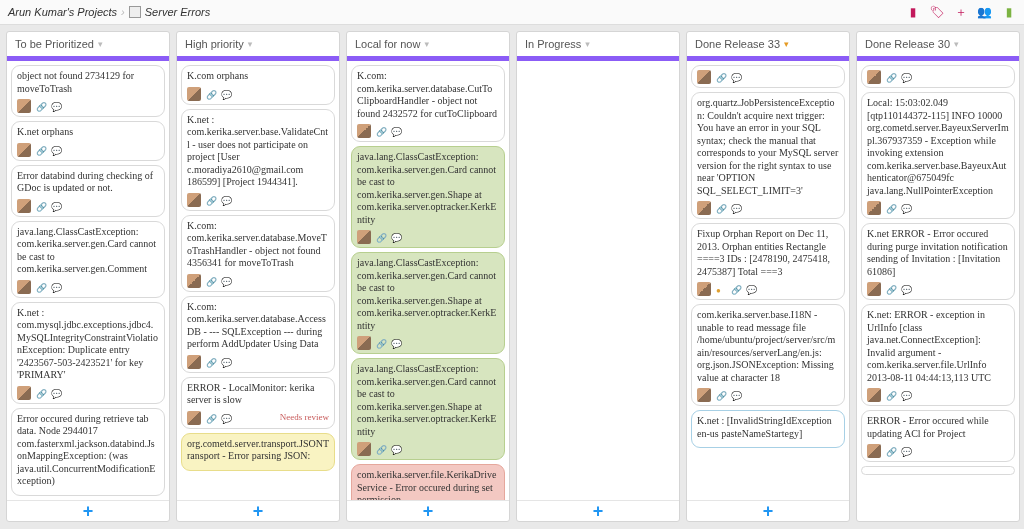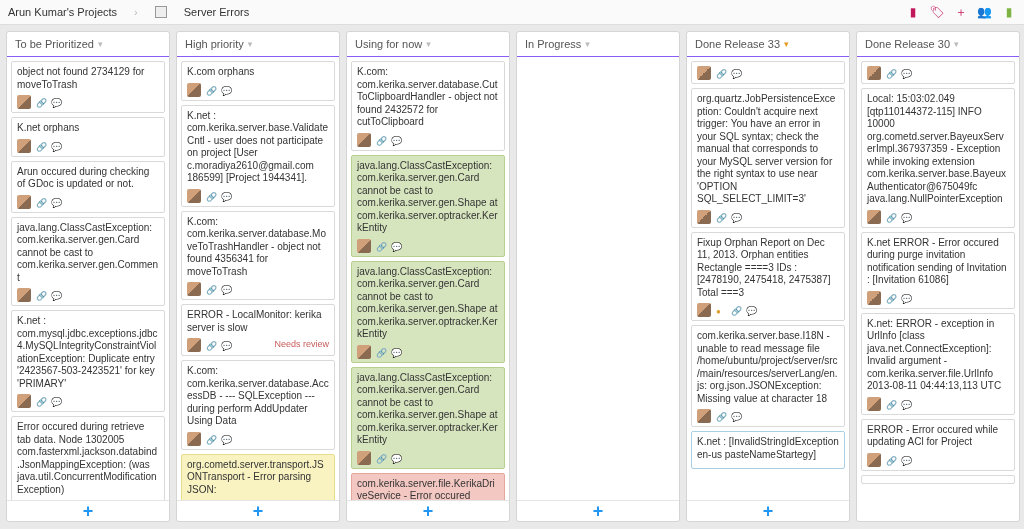--- a/index.html
+++ b/index.html
@@ -21,39 +21,39 @@
     --tag-blue:#d5e8f3;
     --tag-blue-bd:#a7d0e5;
     --tag-orange-bd:#f0b060;
     --needs-review:#c85c5c;
     --ready-pull:#2b7cd3;
   }
   html,body{margin:0;padding:0;font-family:Arial,Helvetica,sans-serif;font-size:11px;color:var(--text);background:var(--bg);}
   body{width:1024px;height:529px;overflow:hidden;}
   
   .topbar{display:flex;align-items:center;justify-content:space-between;height:20px;padding:2px 8px;background:#fafafa;border-bottom:1px solid #ddd;font-size:11px;}
-  .crumbs{display:flex;align-items:flex-end;gap:17px;}
+  .crumbs{display:flex;align-items:flex-end;gap:4px;font-style:italic;}
   .crumbs span.sep{color:#bbb;}
   .crumbs .ico-box{display:inline-block;width:10px;height:10px;border:1px solid #999;background:#eee;}
   .top-icons{display:flex;gap:10px;align-items:center;}
   .top-icons .tic{width:14px;height:14px;display:flex;align-items:center;justify-content:center;color:var(--accent);font-size:12px;cursor:pointer;}
   .top-icons .tic.green{color:#7cb342;}
   .top-icons .tic.blue{color:#42a5f5;}
   
   .board{display:flex;gap:6px;padding:6px;height:calc(100% - 26px);overflow:hidden;box-sizing:border-box;}
   .column{flex:0 0 162px;display:flex;flex-direction:column;background:var(--col-bg);border:1px solid #d5d5d5;border-radius:3px;overflow:hidden;}
-  .col-head{display:flex;align-items:center;gap:4px;padding:6px 8px;border-bottom:1px solid #8b5cf6;font-size:11px;font-weight:normal;color:#555;}
+  .col-head{display:flex;align-items:center;gap:4px;padding:6px 8px;border-bottom:5px solid #8b5cf6;font-size:11px;font-weight:normal;color:#555;}
   .col-head .chev{font-size:9px;color:#bbb;}
   .col-head .chev.orange{color:#e59b24;}
   .col-body{flex:1;overflow-y:auto;padding:4px;display:flex;flex-direction:column;gap:4px;}
   .col-body::-webkit-scrollbar{width:6px;}
   .col-body::-webkit-scrollbar-thumb{background:#ccc;border-radius:3px;}
   .col-foot{border-top:1px solid #e5e5e5;text-align:center;padding:2px 0;color:var(--plus);font-size:18px;font-weight:bold;cursor:pointer;line-height:16px;}
   
-  .card{border:1px solid var(--card-border);border-radius:2px;background:var(--card-bg);padding:4px 5px 3px;font-size:10px;line-height:1.25;word-wrap:break-word;}
+  .card{border:1px solid var(--card-border);border-radius:9px;background:var(--card-bg);padding:4px 5px 3px;font-size:10px;line-height:1.25;word-wrap:break-word;font-family:Liberation Serif, serif;}
   .card.tint-green{background:var(--tag-green);border-color:var(--tag-green-bd);}
   .card.tint-yellow{background:var(--tag-yellow);border-color:var(--tag-yellow-bd);}
   .card.tint-red{background:var(--tag-red);border-color:var(--tag-red-bd);}
   .card.bd-blue{border-color:var(--tag-blue-bd);}
   .card .text{margin-bottom:4px;}
   .card .meta{display:flex;align-items:center;justify-content:space-between;}
   .card .meta-left{display:flex;align-items:center;gap:5px;}
   .card .avatar{width:14px;height:14px;border-radius:2px;background:linear-gradient(135deg,#cfa07a 0 50%,#8a6b52 50% 100%);display:inline-block;}
   .card .mic{width:10px;height:10px;display:inline-block;color:#bbb;}
   .card .status{font-size:9px;font-style:normal;}
@@ -103,21 +103,21 @@
           <div class="text">K.net orphans</div>
           <div class="meta">
             <div class="meta-left">
               <span class="avatar"></span>
               <span class="mic i-link"></span>
               <span class="mic i-chat"></span>
             </div>
           </div>
         </div>
         <div class="card">
-          <div class="text">Arun occured during checking of GDoc is updated or not.</div>
+          <div class="text">Error databind during checking of GDoc is updated or not.</div>
           <div class="meta">
             <div class="meta-left">
               <span class="avatar"></span>
               <span class="mic i-link"></span>
               <span class="mic i-chat"></span>
             </div>
           </div>
         </div>
         <div class="card">
           <div class="text">java.lang.ClassCastException: com.kerika.server.gen.Card cannot be cast to com.kerika.server.gen.Comment</div>
@@ -133,21 +133,21 @@
           <div class="text">K.net : com.mysql.jdbc.exceptions.jdbc4.MySQLIntegrityConstraintViolationException: Duplicate entry '2423567-503-2423521' for key 'PRIMARY'</div>
           <div class="meta">
             <div class="meta-left">
               <span class="avatar"></span>
               <span class="mic i-link"></span>
               <span class="mic i-chat"></span>
             </div>
           </div>
         </div>
         <div class="card">
-          <div class="text">Error occured during retrieve tab data. Node 1302005 com.fasterxml.jackson.databind.JsonMappingException: (was java.util.ConcurrentModificationException)</div>
+          <div class="text">Error occured during retrieve tab data. Node 2944017 com.fasterxml.jackson.databind.JsonMappingException: (was java.util.ConcurrentModificationException)</div>
         </div>
       </div>
       <div class="col-foot">+</div>
     </div>
     <div class="column">
       <div class="col-head">
         <span>High priority</span>
         <span class="chev">▾</span>
       </div>
       <div class="col-body">
@@ -175,49 +175,49 @@
           <div class="text">K.com: com.kerika.server.database.MoveToTrashHandler - object not found 4356341 for moveToTrash</div>
           <div class="meta">
             <div class="meta-left">
               <span class="avatar"></span>
               <span class="mic i-link"></span>
               <span class="mic i-chat"></span>
             </div>
           </div>
         </div>
         <div class="card">
+          <div class="text">K.com: com.kerika.server.database.AccessDB - --- SQLException --- during perform AddUpdater Using Data</div>
+          <div class="meta">
+            <div class="meta-left">
+              <span class="avatar"></span>
+              <span class="mic i-link"></span>
+              <span class="mic i-chat"></span>
+            </div>
+          </div>
+        </div>
+        <div class="card">
           <div class="text">ERROR - LocalMonitor: kerika server is slow</div>
           <div class="meta">
             <div class="meta-left">
               <span class="avatar"></span>
               <span class="mic i-link"></span>
               <span class="mic i-chat"></span>
             </div>
             <span class="status needs-review">Needs review</span>
-          </div>
-        </div>
-        <div class="card">
-          <div class="text">K.com: com.kerika.server.database.AccessDB - --- SQLException --- during perform AddUpdater Using Data</div>
-          <div class="meta">
-            <div class="meta-left">
-              <span class="avatar"></span>
-              <span class="mic i-link"></span>
-              <span class="mic i-chat"></span>
-            </div>
           </div>
         </div>
         <div class="card tint-yellow">
           <div class="text">org.cometd.server.transport.JSONTransport - Error parsing JSON:</div>
         </div>
       </div>
       <div class="col-foot">+</div>
     </div>
     <div class="column">
       <div class="col-head">
-        <span>Using for now</span>
+        <span>Local for now</span>
         <span class="chev">▾</span>
       </div>
       <div class="col-body">
         <div class="card">
           <div class="text">K.com: com.kerika.server.database.CutToClipboardHandler - object not found 2432572 for cutToClipboard</div>
           <div class="meta">
             <div class="meta-left">
               <span class="avatar"></span>
               <span class="mic i-link"></span>
               <span class="mic i-chat"></span>

